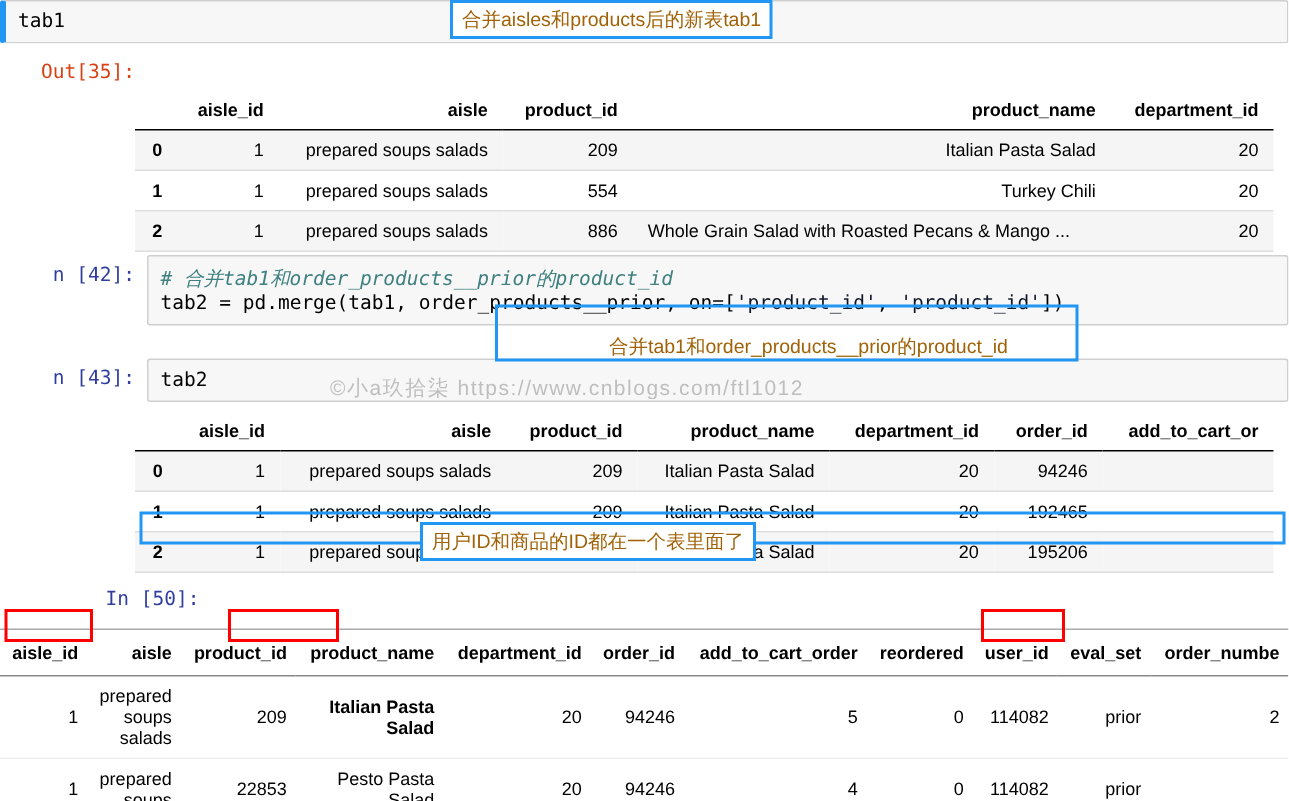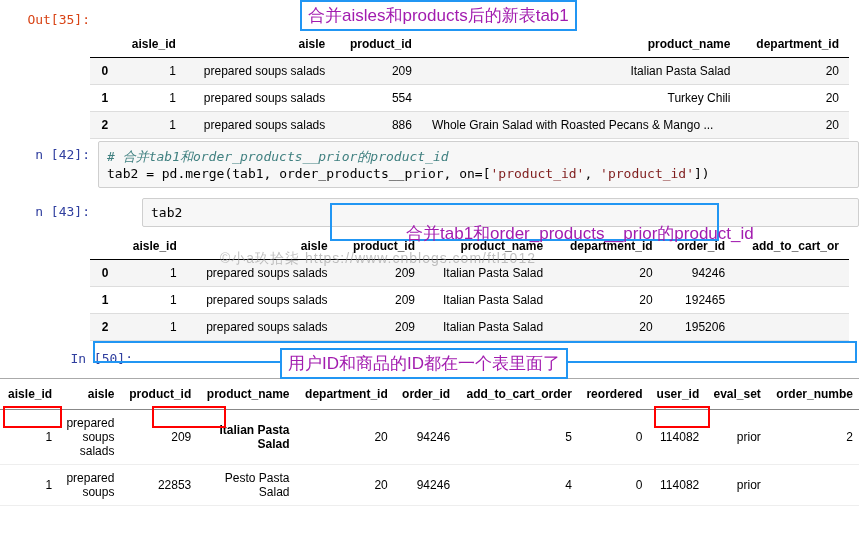--- a/index.html
+++ b/index.html
@@ -27,21 +27,21 @@
     border: 1px solid #cfcfcf;
     background: #f7f7f7;
     font-family: monospace;
     font-size: 13px;
     padding: 6px 8px;
     border-radius: 2px;
     white-space: pre;
     position: relative;
   }
   .code-green-italic { color: #408080; font-style: italic; }
-  .code-str { color: #7f1d1d; }
+  .code-str { color: #0f172a; }
   table.df {
     border-collapse: collapse;
     margin-left: 0;
     font-size: 12px;
   }
   table.df th {
     text-align: right;
     padding: 6px 10px;
     font-weight: bold;
     border-bottom: 1px solid #000;
@@ -51,23 +51,23 @@
     text-align: right;
     padding: 6px 10px;
     border-bottom: 1px solid #ddd;
     white-space: nowrap;
   }
   table.df tr.striped { background: #f5f5f5; }
   table.df th.idx, table.df td.idx { font-weight: bold; }
   .anno-box {
     position: absolute;
     border: 2px solid #2196F3;
-    color: #a21caf;
+    color: #a16207;
     background: #fff;
-    font-size: 17px;
+    font-size: 13px;
     padding: 2px 6px;
     z-index: 10;
     font-family: Arial, sans-serif;
   }
   .anno-empty {
     position: absolute;
     border: 2px solid #2196F3;
     z-index: 10;
     pointer-events: none;
   }
@@ -90,20 +90,21 @@
   .wide-wrap { overflow-x: hidden; border-top: 1px solid #aaa; }
   table.wide { font-size: 12px; border-collapse: collapse; width: 100%; }
   table.wide th { text-align: right; padding: 8px 6px; border-bottom: 1px solid #888; white-space: nowrap; font-weight: bold;}
   table.wide td { text-align: right; padding: 6px 6px; border-bottom: 1px solid #eee; white-space: nowrap; vertical-align: middle;}
   .left-line { border-left: 4px solid #2196F3; }
 </style>
 </head>
 <body>
 
 <div class="cell-row" style="position:relative;">
+  <div class="code-area left-line"><span>tab1</span></div>
 </div>
 <div class="anno-box" style="top:0;left:300px;">合并aisles和products后的新表tab1</div>
 
 <div class="cell-row" style="margin-top:6px;">
   <div class="prompt out">Out[35]:</div>
   <div style="flex:1"></div>
 </div>
 <div class="df-wrap">
 <table class="df" style="width:100%;">
 <thead>
@@ -144,21 +145,21 @@
 </tbody>
 </table>
 </div>
 
 <div class="cell-row" style="margin-top:2px;">
   <div class="prompt">n [42]:</div>
   <div class="code-area"><span class="code-green-italic"># 合并tab1和order_products__prior的product_id</span>
 <span><span>tab2 = pd.merge(tab1, order_products__prior, on=[</span><span class="code-str">'product_id'</span><span>, </span><span class="code-str">'product_id'</span><span>])</span></span></div>
 </div>
 
-<div class="cell-row" style="margin-top:10px;position:relative;gap:44px;">
+<div class="cell-row" style="margin-top:22px;position:relative;">
   <div class="prompt">n [43]:</div>
   <div class="code-area"><span>tab2</span></div>
 </div>
 <div class="anno-empty" style="top:203px;left:330px;width:385px;height:34px;"></div>
 <div class="anno-box" style="top:220px;left:400px;border:none;background:transparent;">合并tab1和order_products__prior的product_id</div>
 <div class="anno-empty" style="top:218px;left:400px;width:310px;height:18px;border:none;"></div>
 
 <div class="watermark" style="top:250px;left:220px;">©小a玖拾柒  https://www.cnblogs.com/ftl1012</div>
 
 <div class="cell-row" style="margin-top:6px;">

